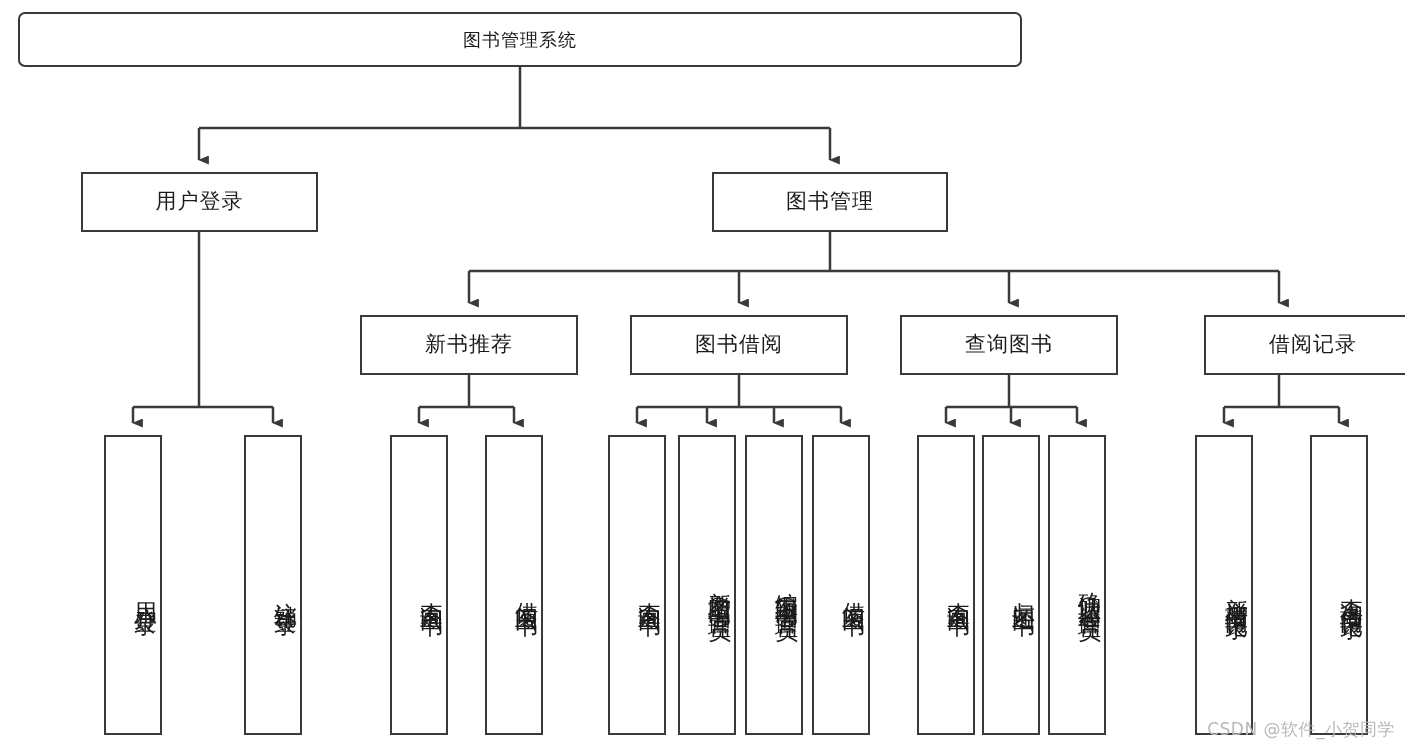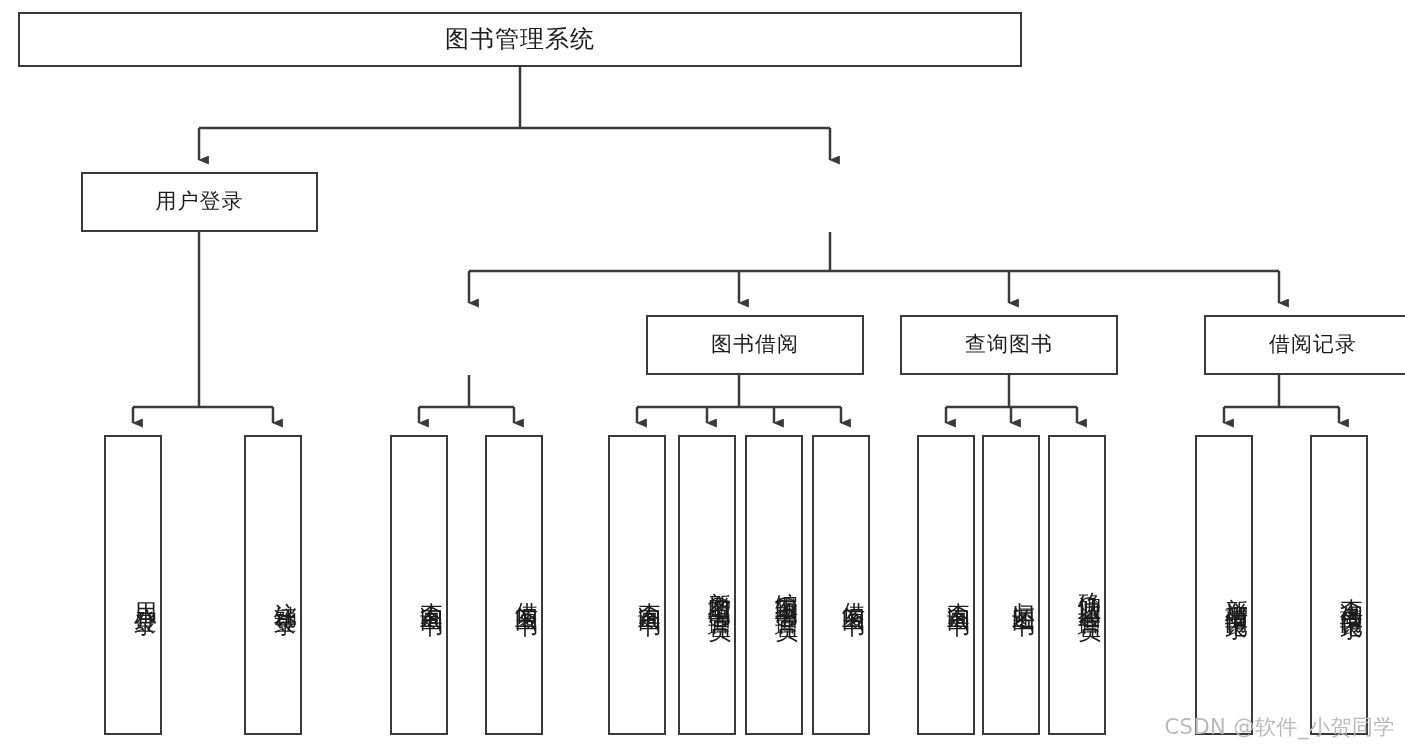--- a/index.html
+++ b/index.html
@@ -45,28 +45,29 @@
     writing-mode: vertical-rl;
     text-orientation: upright;
     font-size: 23px;
     letter-spacing: 4px;
     line-height: 1.25;
     padding-top: 14px;
     align-items: flex-start;
     justify-content: center;
   }
   .node.title {
-    font-size: 24px;
+    font-size: 18px;
     letter-spacing: 1px;
+    border-radius: 7px;
   }
   .watermark {
     position: absolute;
     right: 10px;
     bottom: 6px;
-    font-size: 21px;
+    font-size: 17px;
     color: #b9b9b9;
     letter-spacing: 0.5px;
     white-space: nowrap;
   }
 </style>
 </head>
 <body>
 
 <div id="canvas">
 
@@ -117,23 +118,25 @@
       <path d="M1224,407 L1339,407"></path>
       <path d="M1224,407 L1224,423" marker-end="url(#arrow)"></path>
       <path d="M1339,407 L1339,423" marker-end="url(#arrow)"></path>
     </g>
   </svg>
 
   <div class="node horiz title" style="left:18px; top:12px; width:1004px; height:55px;">图书管理系统</div>
 
   <div class="node horiz" style="left:81px; top:172px; width:237px; height:60px;">用户登录</div>
 
+  <div class="node horiz" style="left:712px; top:172px; width:236px; height:60px;">图书管理</div>
 
+  <div class="node horiz" style="left:360px; top:315px; width:218px; height:60px;">新书推荐</div>
 
-  <div class="node horiz" style="left:630px; top:315px; width:218px; height:60px;margin-left:16px;">图书借阅</div>
+  <div class="node horiz" style="left:630px; top:315px; width:218px; height:60px;">图书借阅</div>
 
   <div class="node horiz" style="left:900px; top:315px; width:218px; height:60px;">查询图书</div>
 
   <div class="node horiz" style="left:1204px; top:315px; width:218px; height:60px;">借阅记录</div>
 
   <div class="node vert" style="left:104px; top:435px; width:58px; height:300px;">用户登录</div>
 
   <div class="node vert" style="left:244px; top:435px; width:58px; height:300px;">注销登录</div>
 
   <div class="node vert" style="left:390px; top:435px; width:58px; height:300px;">查询图书</div>

